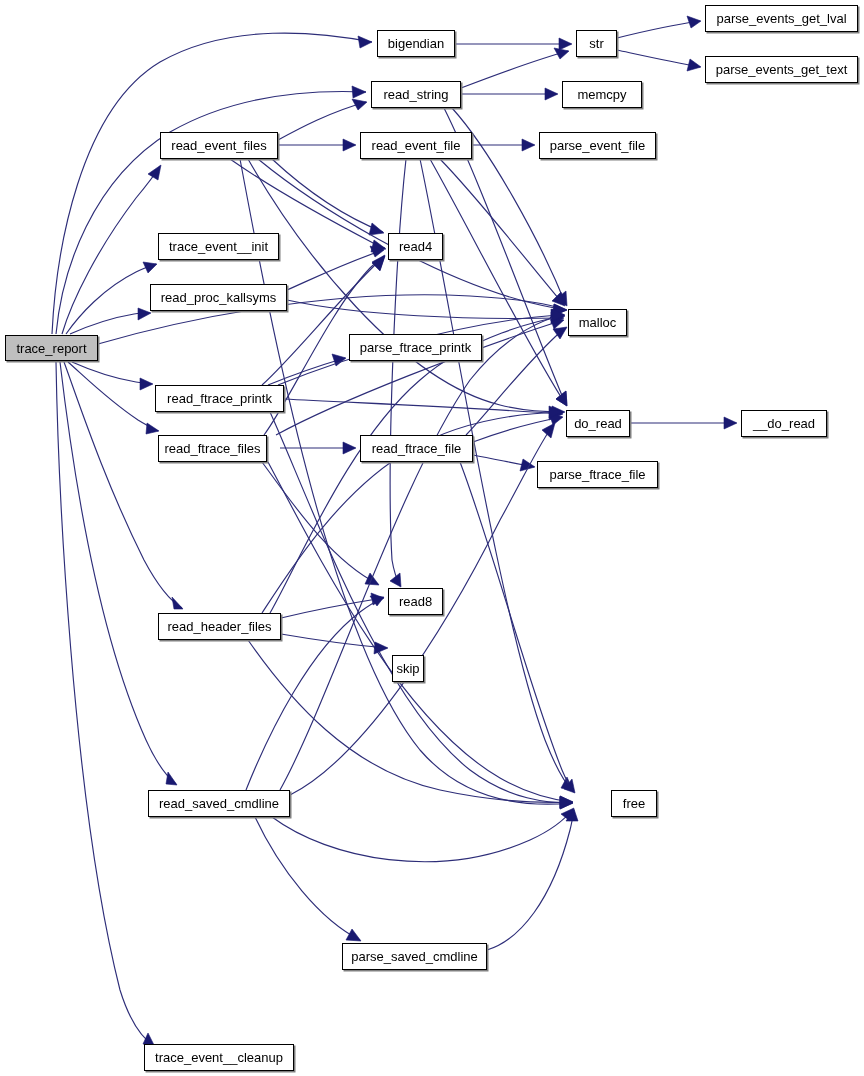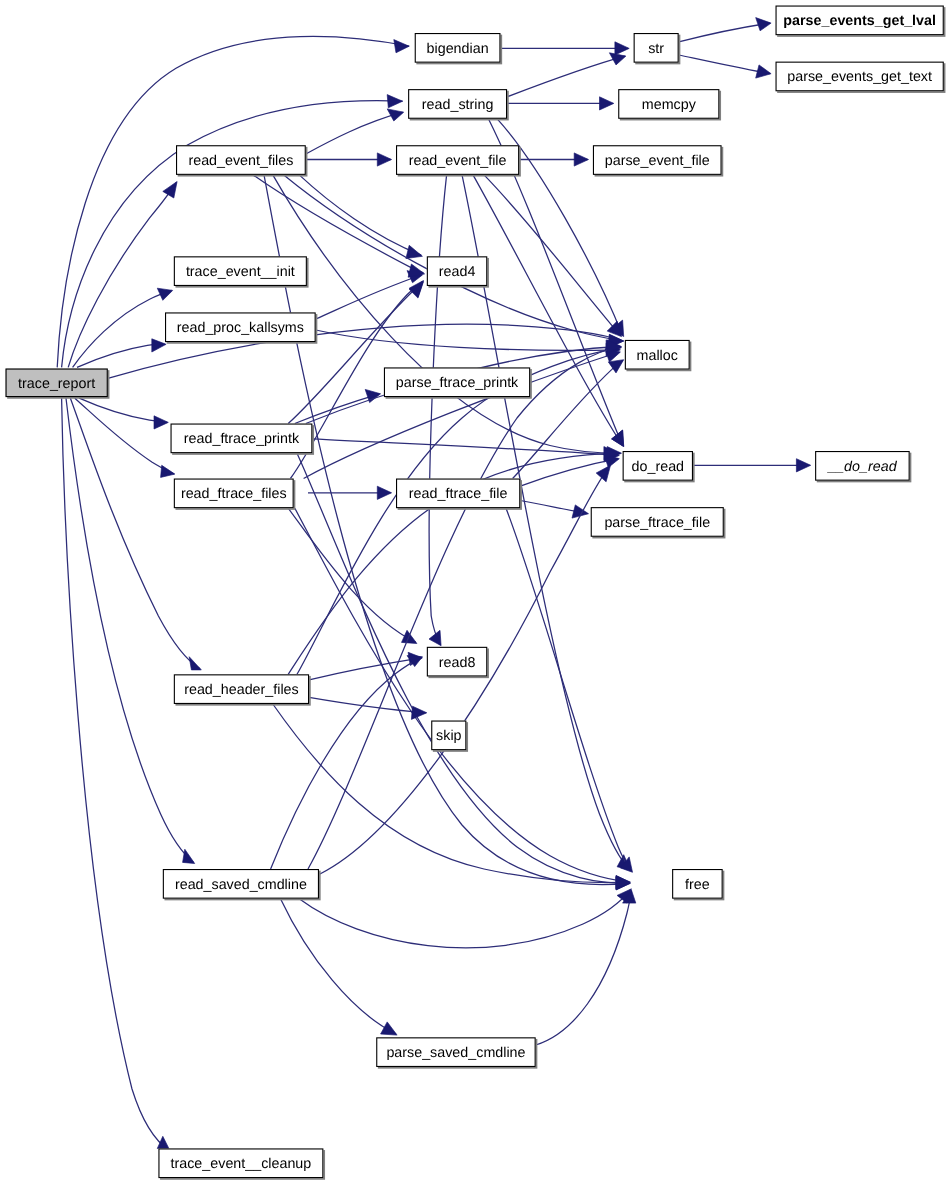--- a/index.html
+++ b/index.html
@@ -304,27 +304,27 @@
       </div>
       <div class="node" style="left: 377px; top: 30px; width: 78px; height: 27px;">
         <span class="node-label">bigendian</span>
       </div>
       <div class="node" style="left: 371px; top: 81px; width: 90px; height: 27px;">
         <span class="node-label">read_string</span>
       </div>
       <div class="node" style="left: 576px; top: 30px; width: 41px; height: 27px; align-items: center;">
         <span class="node-label">str</span>
       </div>
-      <div class="node" style="left: 705px; top: 5px; width: 153px; height: 27px; font-weight: bold;">
+      <div class="node" style="left: 705px; top: 5px; width: 153px; height: 27px;">
         <span class="node-label">parse_events_get_lval</span>
       </div>
       <div class="node" style="left: 705px; top: 56px; width: 153px; height: 27px;">
         <span class="node-label">parse_events_get_text</span>
       </div>
-      <div class="node" style="left: 562px; top: 81px; width: 92px; height: 27px;">
+      <div class="node" style="left: 562px; top: 81px; width: 80px; height: 27px;">
         <span class="node-label">memcpy</span>
       </div>
       <div class="node" style="left: 160px; top: 132px; width: 118px; height: 27px;">
         <span class="node-label">read_event_files</span>
       </div>
       <div class="node" style="left: 360px; top: 132px; width: 112px; height: 27px;">
         <span class="node-label">read_event_file</span>
       </div>
       <div class="node" style="left: 539px; top: 132px; width: 117px; height: 27px;">
         <span class="node-label">parse_event_file</span>
@@ -343,21 +343,21 @@
       </div>
       <div class="node" style="left: 349px; top: 334px; width: 133px; height: 27px;">
         <span class="node-label">parse_ftrace_printk</span>
       </div>
       <div class="node" style="left: 155px; top: 385px; width: 129px; height: 27px;">
         <span class="node-label">read_ftrace_printk</span>
       </div>
       <div class="node" style="left: 566px; top: 410px; width: 64px; height: 27px;">
         <span class="node-label">do_read</span>
       </div>
-      <div class="node" style="left: 741px; top: 410px; width: 86px; height: 27px; font-style: italic;">
+      <div class="node" style="left: 741px; top: 410px; width: 86px; height: 27px;">
         <span class="node-label">__do_read</span>
       </div>
       <div class="node" style="left: 158px; top: 435px; width: 109px; height: 27px;">
         <span class="node-label">read_ftrace_files</span>
       </div>
       <div class="node" style="left: 360px; top: 435px; width: 113px; height: 27px;">
         <span class="node-label">read_ftrace_file</span>
       </div>
       <div class="node" style="left: 537px; top: 461px; width: 121px; height: 27px;">
         <span class="node-label">parse_ftrace_file</span>

